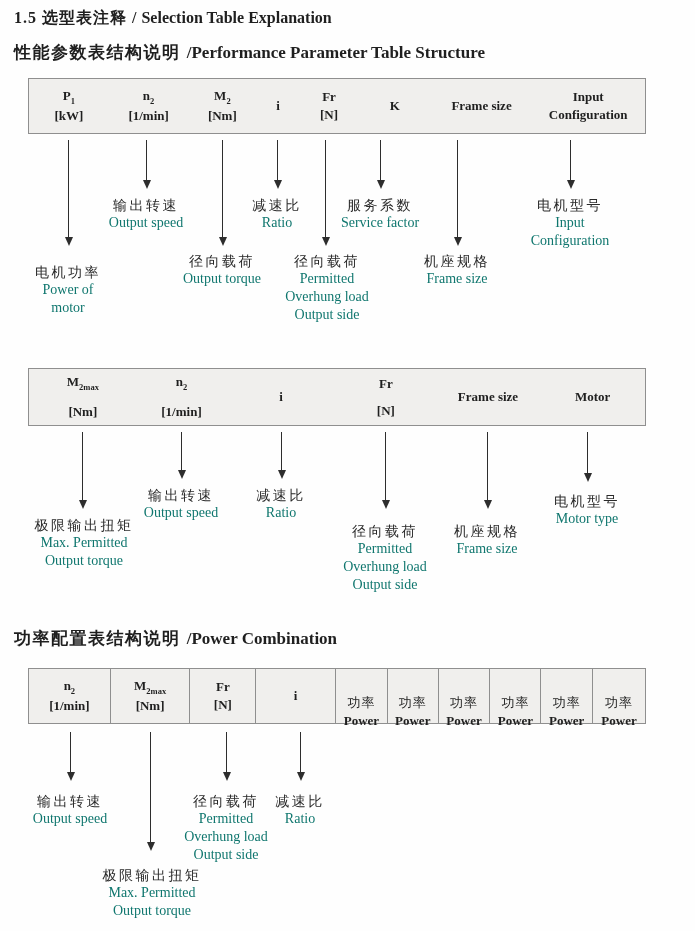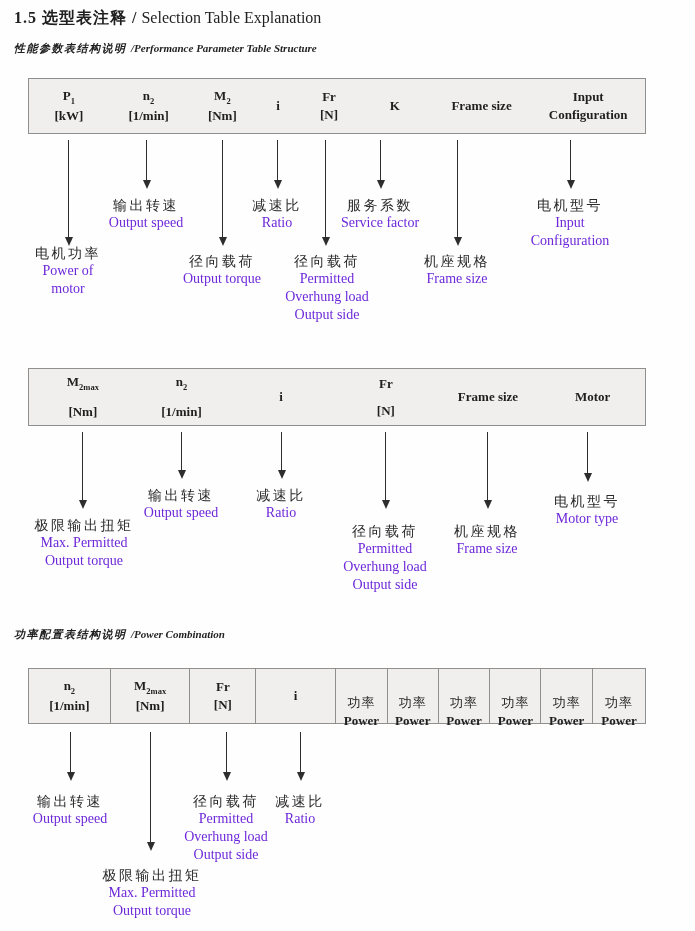--- a/index.html
+++ b/index.html
@@ -1,23 +1,23 @@
 <!DOCTYPE html>
 <html><head>
 <meta charset="utf-8">
 <style>
   html,body { margin:0; padding:0; background:#ffffff; }
   .page { position:relative; width:695px; height:931px; background:#fefefe;
           font-family:"Liberation Serif","DejaVu Serif",serif; color:#1f1f1f; overflow:hidden; }
 
   .title { position:absolute; left:14px; top:8px; font-size:16px; }
   .t-zh { font-weight:bold; letter-spacing:1px; }
-  .t-en { font-weight:normal; }
-
-  .sec-h { position:absolute; left:14px; font-size:11px; font-weight:bold; white-space:nowrap;font-style:italic; }
+  .t-en { font-weight:bold; }
+
+  .sec-h { position:absolute; left:14px; font-size:17px; font-weight:bold; white-space:nowrap; }
   .sec-h .h-zh { font-family:"Liberation Sans","DejaVu Sans",sans-serif; letter-spacing:1.5px; }
   .sec-h .h-en { font-family:"Liberation Serif","DejaVu Serif",serif; }
 
   .htable { position:absolute; left:28px; width:618px; height:56px; background:#f0efed;
             border:1px solid #8f8f8f; display:flex; box-sizing:border-box; }
   .cell { display:flex; flex-direction:column; align-items:center; justify-content:center;
           gap:4px; font-weight:bold; font-size:13px; line-height:1.05; box-sizing:border-box; }
   .cell .cn sub { font-size:8.5px; }
   .cell .cn sub:empty { display:none; }
   .cell .cu:empty { display:none; }
@@ -27,21 +27,21 @@
                letter-spacing:1px; font-size:13px;margin-top:32px; }
 
   .arr { position:absolute; width:1px; background:#2d2d2d; }
   .arr::after { content:""; position:absolute; left:50%; bottom:-8px; transform:translateX(-50%);
                 width:0; height:0; border-left:4.5px solid transparent;
                 border-right:4.5px solid transparent; border-top:9px solid #2d2d2d; }
 
   .dlabel { position:absolute; transform:translateX(-50%); text-align:center; white-space:nowrap; }
   .dlabel .zh { font-family:"Liberation Sans","DejaVu Sans",sans-serif; font-size:14px;
                 letter-spacing:2.5px; line-height:18px; color:#2a2a2a; }
-  .dlabel .en { font-size:14px; line-height:18px; color:#6d28d9; }
+  .dlabel .en { font-size:14px; line-height:18px; color:#0f766e; }
   .dlabel .en:empty { display:none; }
 </style>
 </head>
 <body>
 
 <div class="page">
 
   <div class="title">
     <span class="t-zh">1.5 选型表注释 /</span><span class="t-en"> Selection Table Explanation</span>
   </div>
@@ -87,21 +87,21 @@
 
   <div class="arr" style="left:68px;  top:140px; height:98px"></div>
   <div class="arr" style="left:146px; top:140px; height:41px"></div>
   <div class="arr" style="left:222px; top:140px; height:98px"></div>
   <div class="arr" style="left:277px; top:140px; height:41px"></div>
   <div class="arr" style="left:325px; top:140px; height:98px"></div>
   <div class="arr" style="left:380px; top:140px; height:41px"></div>
   <div class="arr" style="left:457px; top:140px; height:98px"></div>
   <div class="arr" style="left:570px; top:140px; height:41px"></div>
 
-  <div class="dlabel" style="left:68px; top:244px">
+  <div class="dlabel" style="left:68px; top:263px">
     <div class="zh">电机功率</div>
     <div class="en">Power of</div>
     <div class="en">motor</div>
 
   </div>
   <div class="dlabel" style="left:146px; top:196px">
     <div class="zh">输出转速</div>
     <div class="en">Output speed</div>
 
   </div>

